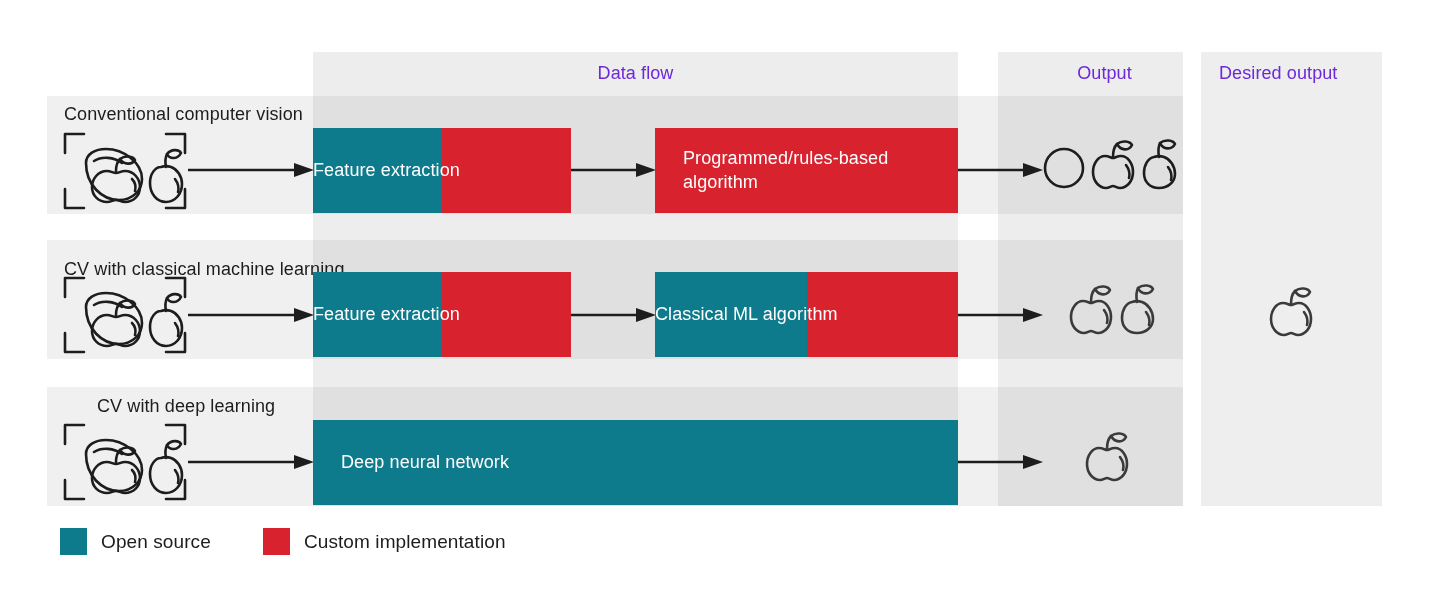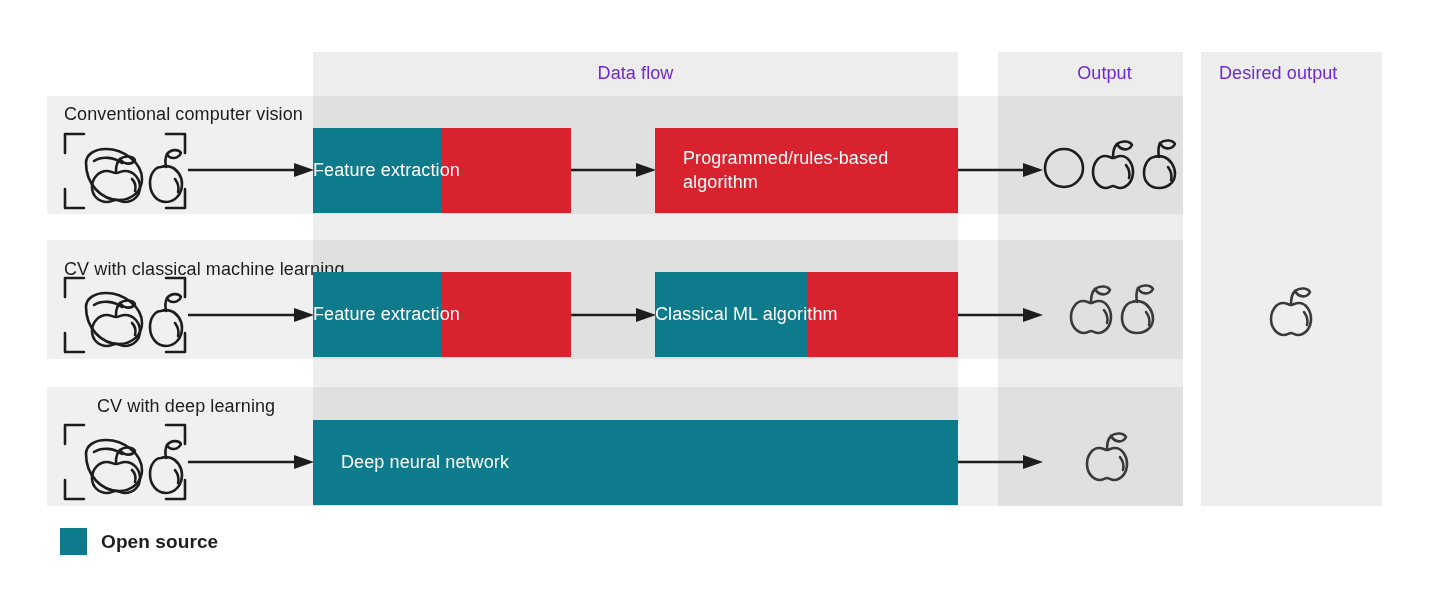--- a/index.html
+++ b/index.html
@@ -145,21 +145,20 @@
   .og-desired { left: 1268px; top: 285px; }
 
   
   .legend {
     position: absolute;
     left: 60px;
     top: 528px;
     display: flex;
     align-items: center;
     gap: 0;
-    font-weight: bold;
   }
   .legend-item {
     display: flex;
     align-items: center;
   }
   .legend-item + .legend-item { margin-left: 52px; }
   .swatch {
     width: 27px;
     height: 27px;
     flex: 0 0 auto;
@@ -386,15 +385,19 @@
       <path d="M27 6 C32 2, 40 3, 42 7 C39 13, 31 13, 27 6 Z"></path>
       <path d="M36 27 C39 31, 40 36, 39 40"></path>
     </svg>
   </div>
 
   <div class="legend">
     <div class="legend-item">
       <div class="swatch sw-teal"></div>
       <div class="legend-label">Open source</div>
     </div>
+    <div class="legend-item">
+      <div class="swatch sw-red"></div>
+      <div class="legend-label">Custom implementation</div>
+    </div>
   </div>
 
 </div>
 
 </body></html>

